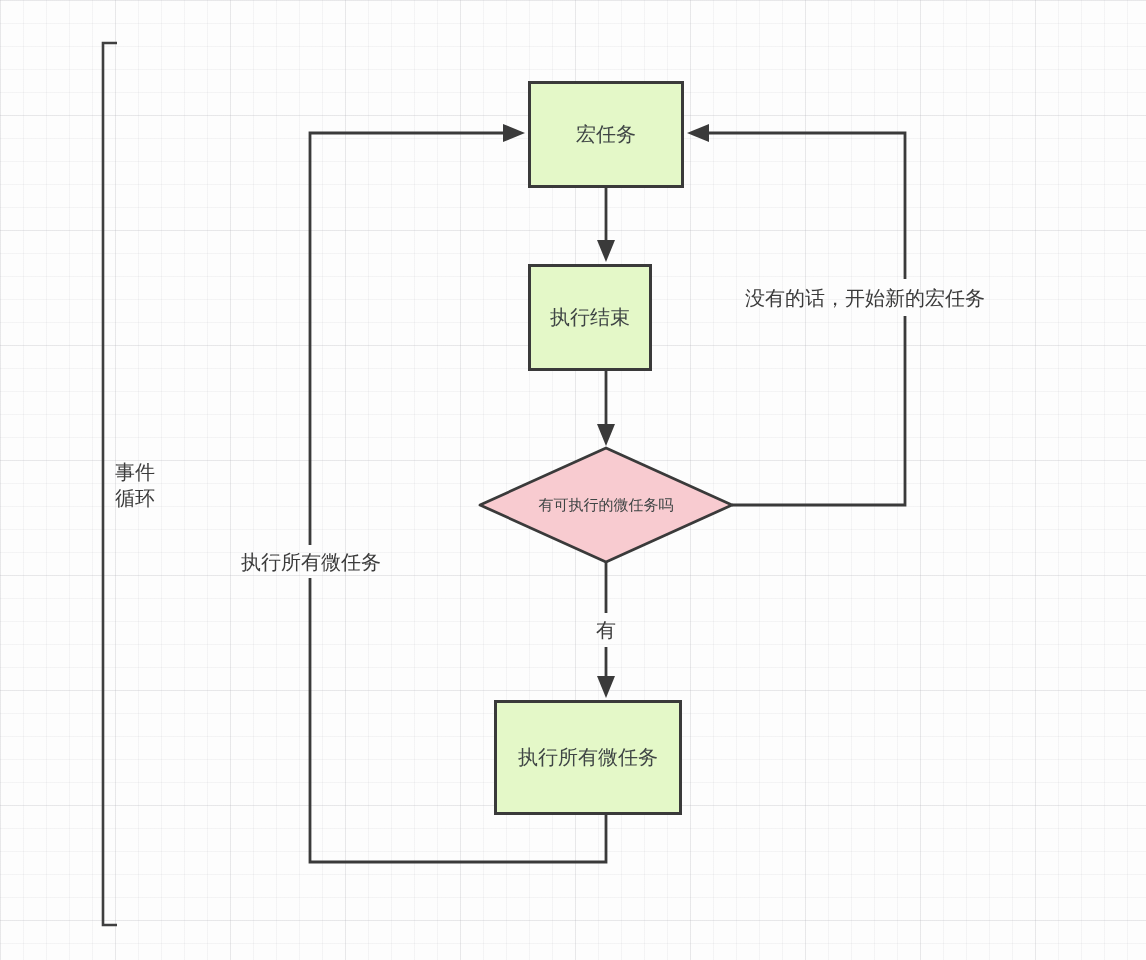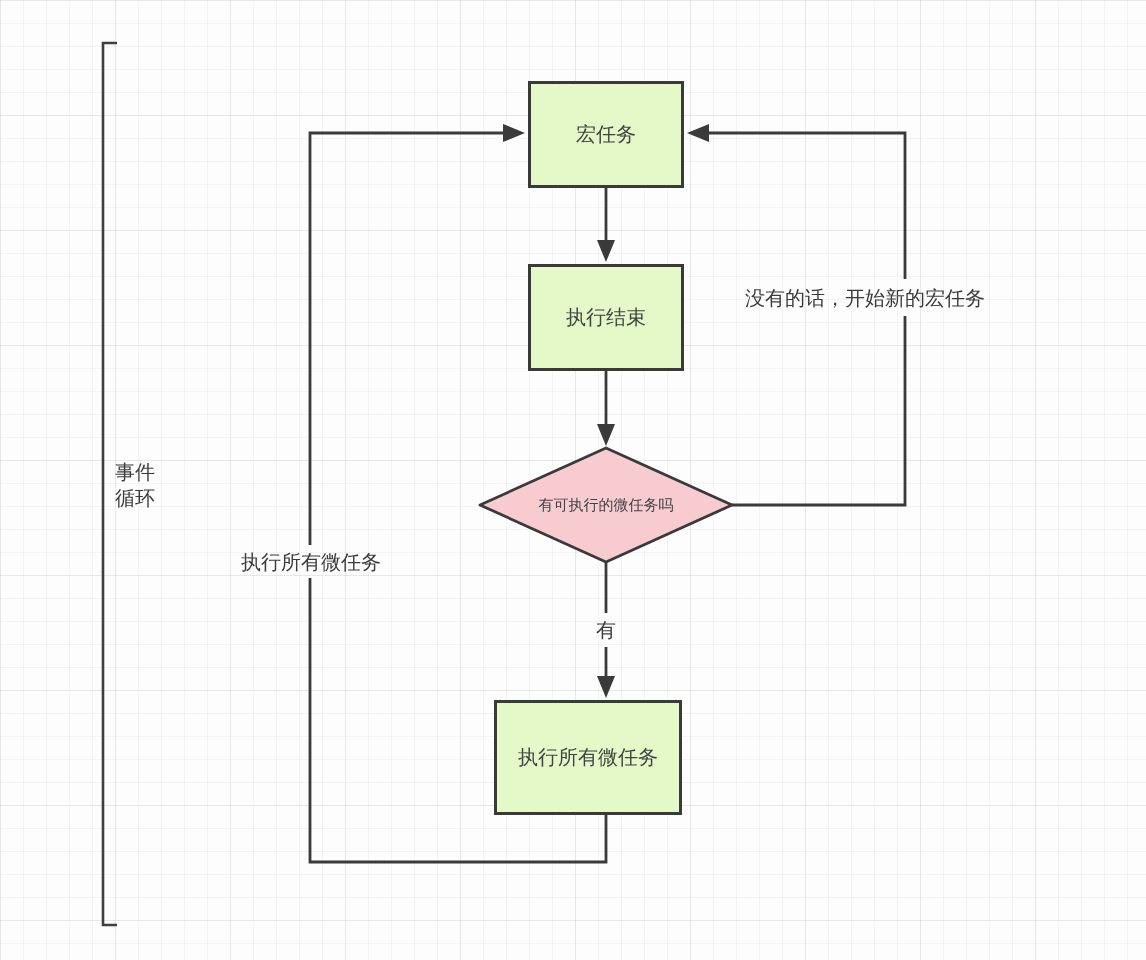--- a/index.html
+++ b/index.html
@@ -98,21 +98,21 @@
     <path d="M905,279 L905,133 L707,133" fill="none" stroke="#3a3a3a" stroke-width="2.8"></path>
     <polygon points="687,133 709,124 709,142" fill="#3a3a3a"></polygon>
 
     <polygon points="480,505 606,448 732,505 606,562" fill="#f8cbd0" stroke="#3a3a3a" stroke-width="2.8" stroke-linejoin="round"></polygon>
   </svg>
 
   <div class="node" style="left:528px; top:81px; width:156px; height:107px;">
     <span>宏任务</span>
   </div>
 
-  <div class="node" style="left:528px; top:264px; width:156px; height:107px;">
+  <div class="node" style="left:528px; top:264px; width:124px; height:107px;">
     <span>执行结束</span>
   </div>
 
   <div class="node" style="left:494px; top:700px; width:188px; height:115px;">
     <span>执行所有微任务</span>
   </div>
 
   <div class="diamond-label" style="left:480px; top:448px; width:252px; height:114px;">有可执行的微任务吗</div>
 
   <div class="label" style="left:115px; top:459px;">

